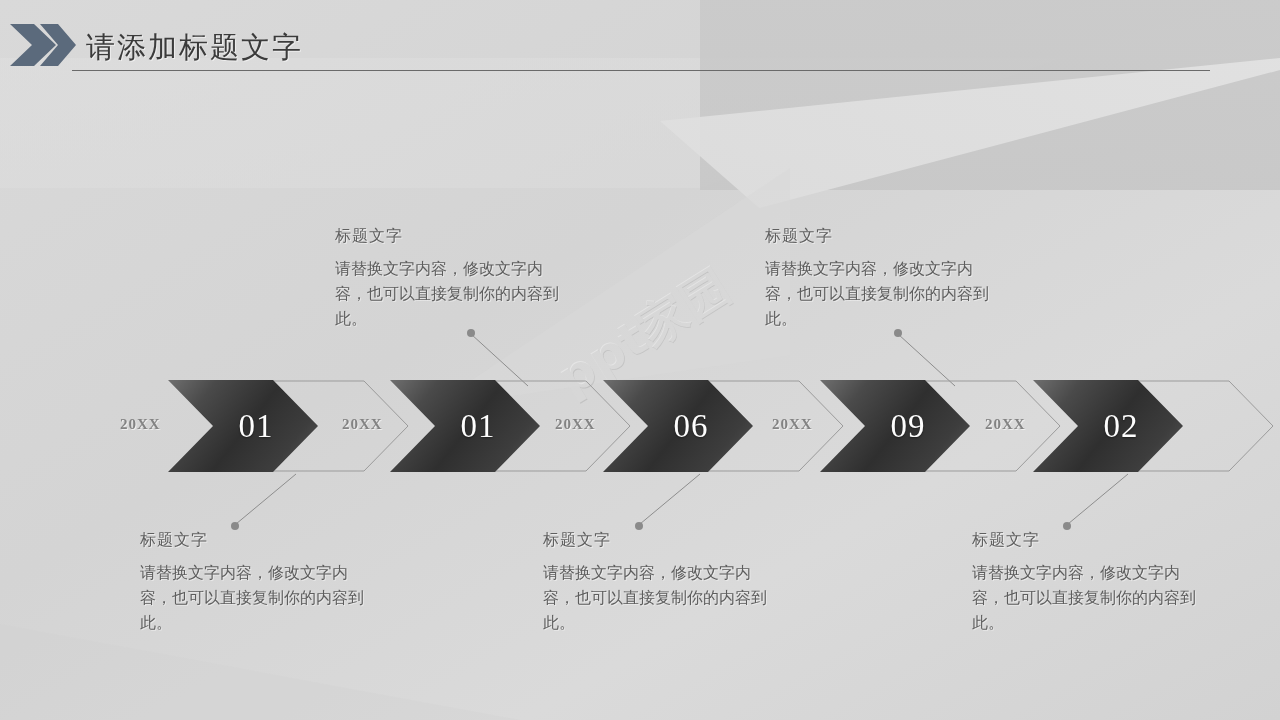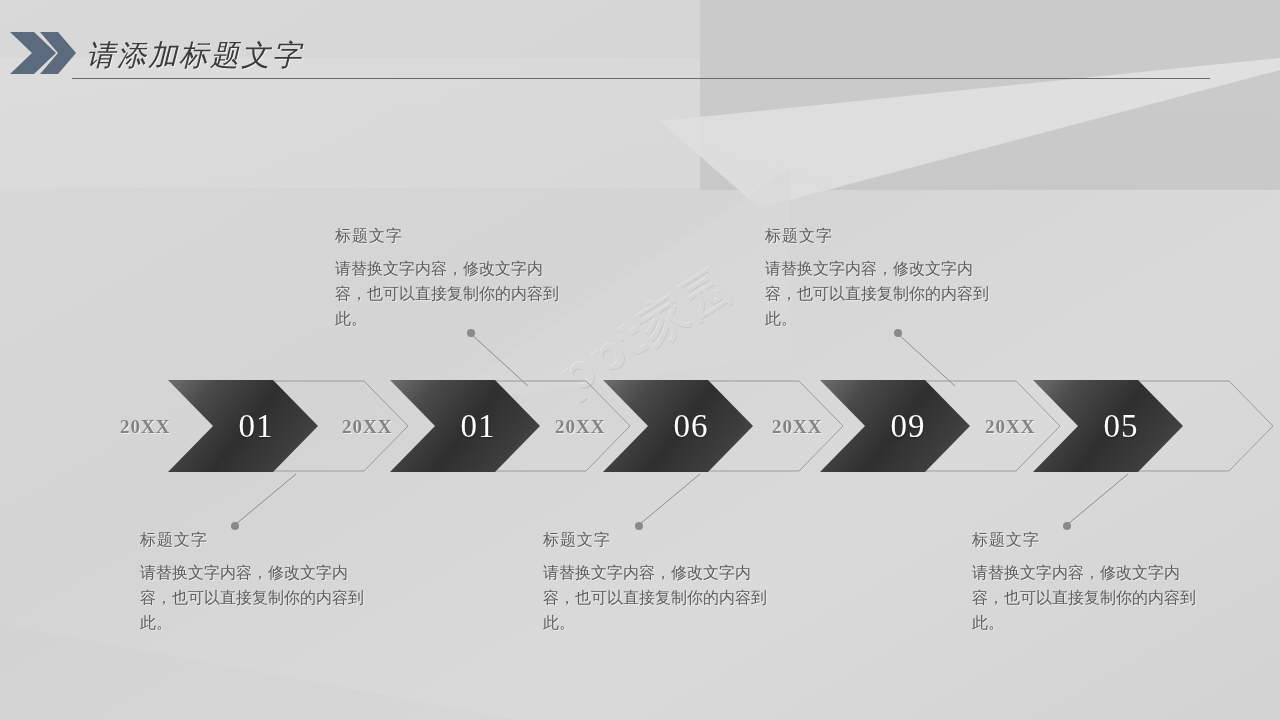--- a/index.html
+++ b/index.html
@@ -74,22 +74,22 @@
     letter-spacing: 1px;
     color: rgba(255,255,255,0.34);
     text-shadow: 0 1px 0 rgba(150,150,150,0.30);
     pointer-events: none;
     white-space: nowrap;
   }
 
   
   #header {
     position: absolute;
-    left: 0; top: 16px;
-    width: 1280px; height: 72px; font-style: italic;
+    left: 0; top: 8px;
+    width: 1280px; height: 72px;
   }
   #header-chevrons {
     position: absolute;
     left: 8px; top: 16px;
   }
   #header-title {
     position: absolute;
     left: 86px;
     top: 20px;
     font-size: 29px;
@@ -118,21 +118,21 @@
   }
   .tl-item {
     position: absolute;
     top: 0;
     height: 92px;
   }
   .tl-year {
     position: absolute;
     left: 0;
     top: 36px;
-    font-size: 19px;
+    font-size: 15px;
     font-weight: bold;
     letter-spacing: 1px;
     color: #838383;
     text-shadow: 1px 1px 0 rgba(255,255,255,0.6);
     font-family: "Liberation Serif", serif;
   }
   .tl-chev-wrap {
     position: absolute;
     left: 48px;
     top: 0;
@@ -338,18 +338,18 @@
     <div class="tl-item" style="left:985px;">
       <div class="tl-year">20XX</div>
       <div class="tl-chev-wrap">
         <div class="tl-chev-outline">
           <svg width="150" height="92" viewBox="0 0 150 92">
             <polyline points="2,1 104,1 148,46 104,91 2,91 46,46" fill="none" stroke="#9b9b9b" stroke-width="1"></polyline>
           </svg>
         </div>
         <div class="tl-chev-fill"></div>
       </div>
-      <div class="tl-num">05</div>
+      <div class="tl-num">02</div>
     </div>
 
   </div>
 
 </div>
 
 </body></html>

